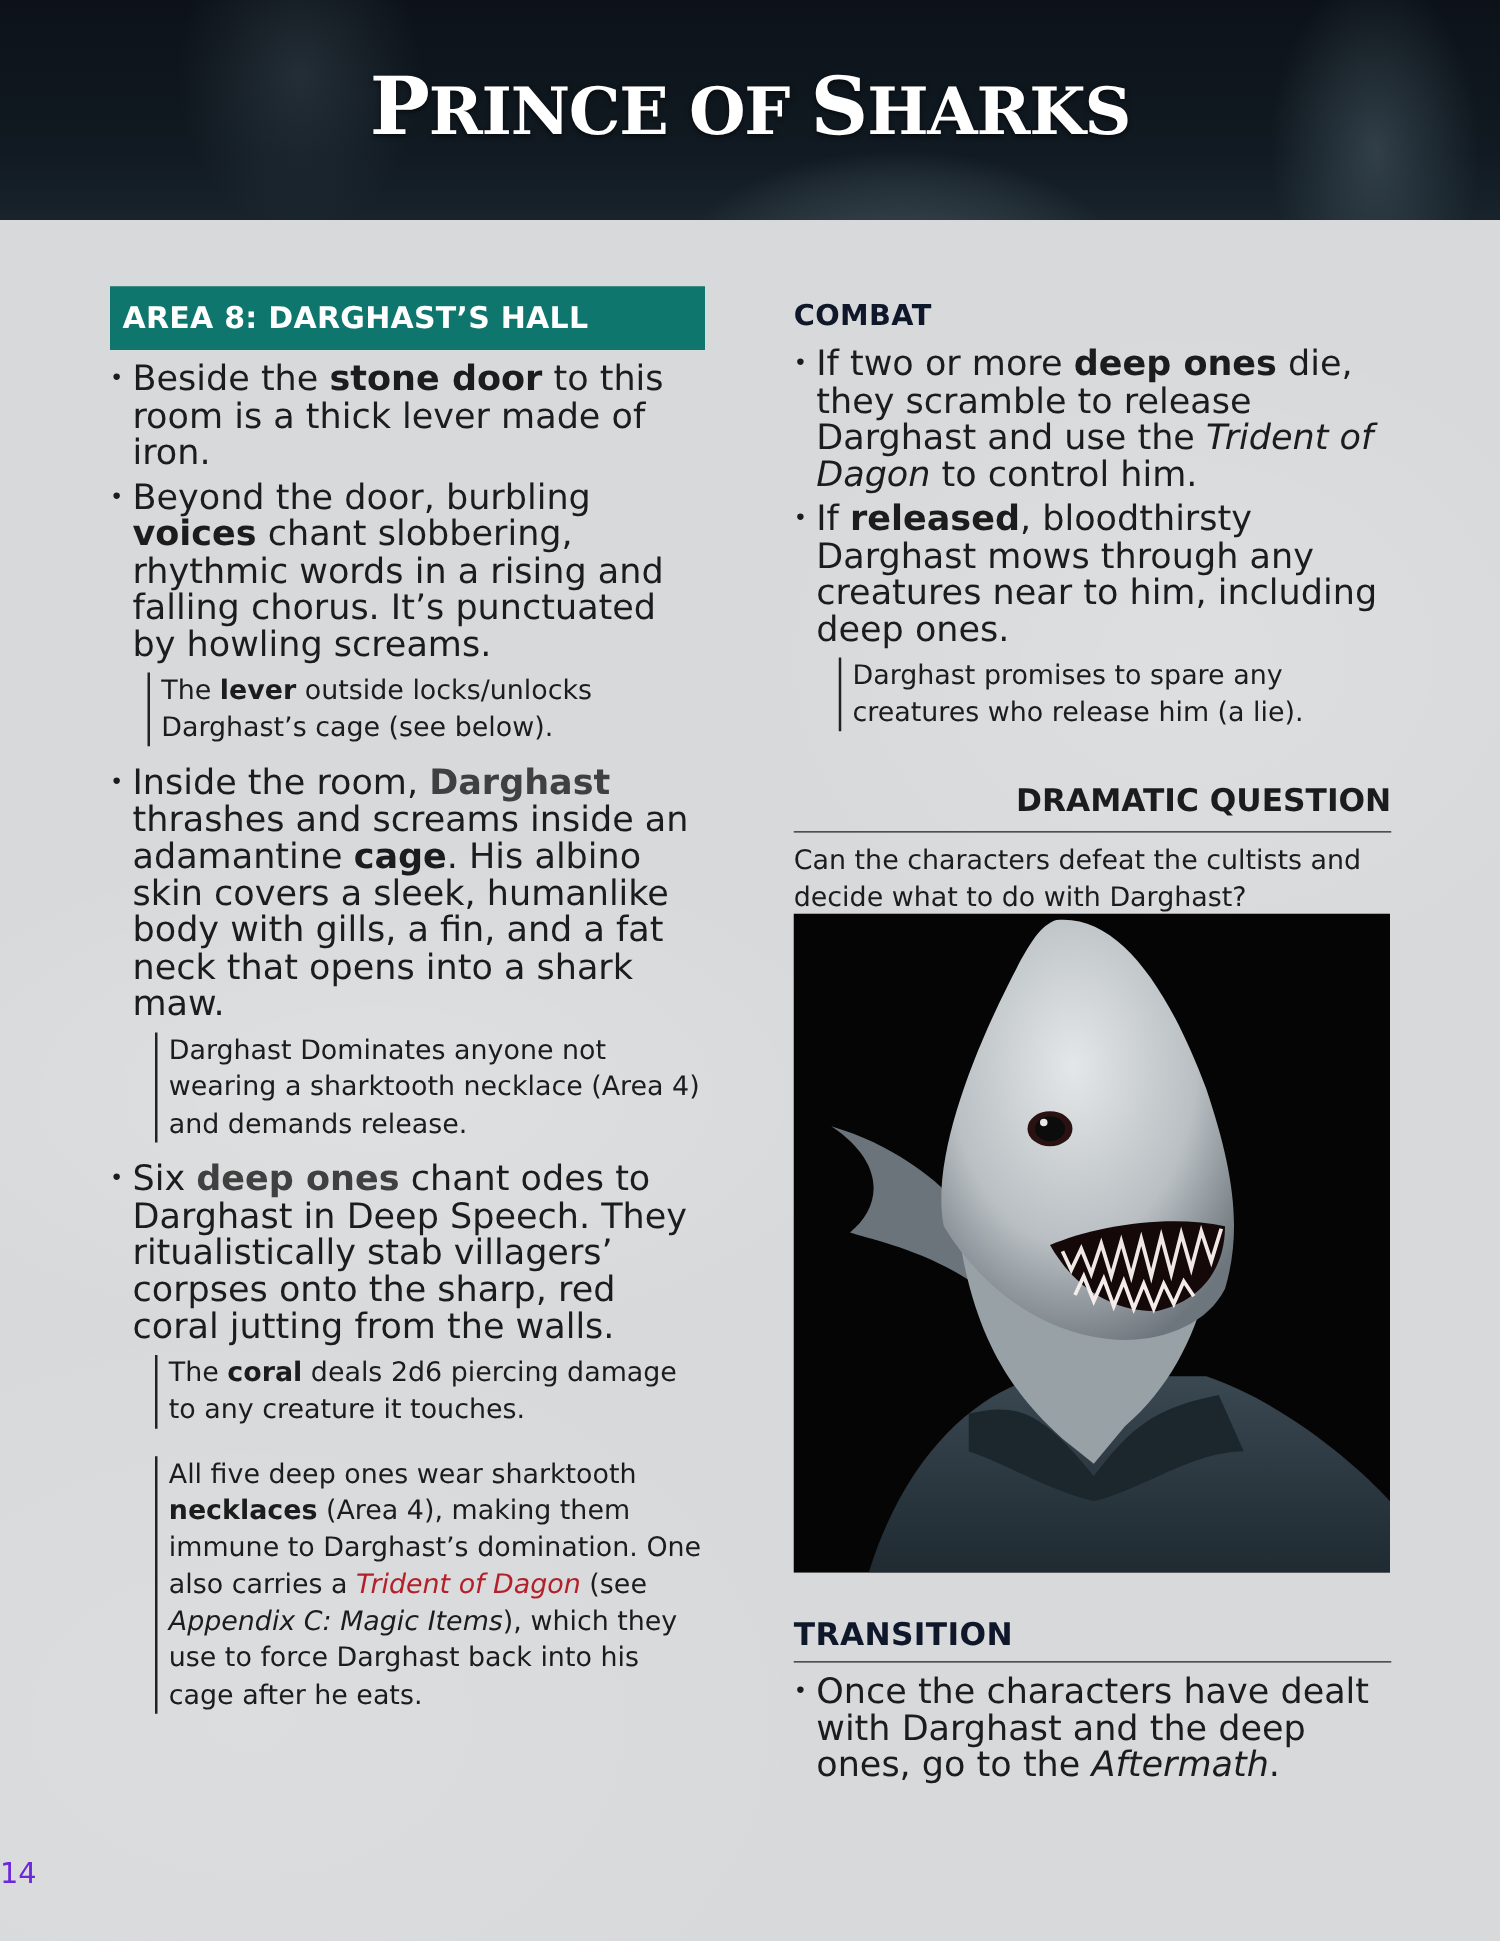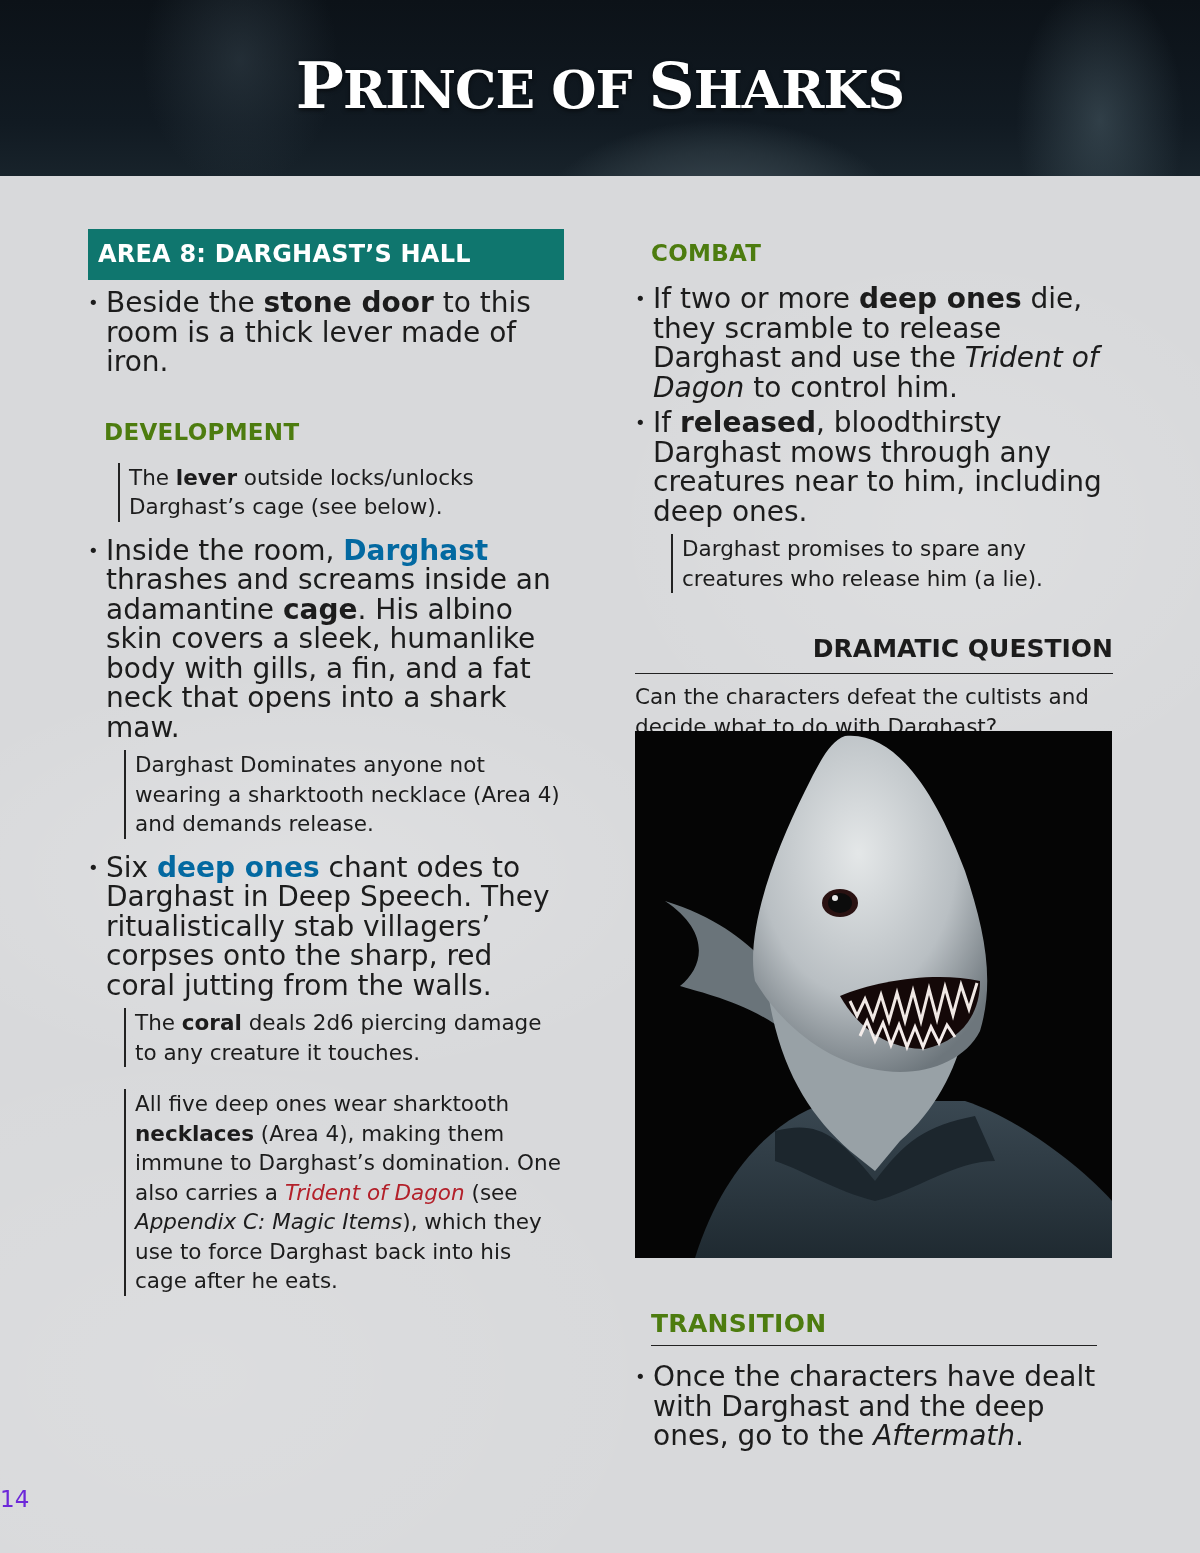--- a/index.html
+++ b/index.html
@@ -37,22 +37,22 @@
   .col { position:absolute; top:229px; }
   .col-left { left:88px; width:480px; }
   .col-right { left:635px; width:478px; }
 
   .area-banner {
     background:#0f766e; color:#fff; font-weight:bold;
     font-size:24px; padding:8px 10px; height:35px; line-height:35px;
     width:456px; letter-spacing:0.2px;
   }
   .red-heading {
-    color:#4d7c0f; font-weight:bold; font-size:23px; letter-spacing:0.3px;
-    margin:16px; line-height:30px;
+    color:#0f172a; font-weight:bold; font-size:23px; letter-spacing:0.3px;
+    margin:0; line-height:30px;
   }
   .dark-heading {
     color:#1c1c1c; font-weight:bold; font-size:25px; text-align:right;
     line-height:32px; padding-bottom:8px; border-bottom:1.5px solid #222;
   }
   .red-heading.ruled { border-bottom:1.5px solid #222; padding-bottom:6px; font-size:25px; }
 
   ul.bullets { list-style:none; margin:0; padding:0; }
   ul.bullets li {
     position:relative; padding-left:18px;
@@ -61,21 +61,21 @@
   ul.bullets li::before {
     content:"•"; position:absolute; left:0; top:0; font-size:18px;
   }
   .note {
     border-left:2px solid #222; padding-left:9px;
     font-size:21.5px; line-height:29.5px; margin:8px 0 14px 0;
   }
   .b { font-weight:bold; }
   .i { font-style:italic; }
   .red { color:#b3202a; }
-  .redb { color:#0369a1; font-weight:bold; }
+  .redb { color:#404040; font-weight:bold; }
 
   .para { font-size:21.5px; line-height:29.5px; margin:6px 0 0 0; }
 
   .portrait {
     position:absolute; left:635px; top:731px; width:477px; height:527px;
     background:#050505; overflow:hidden;
   }
   .page-num {
     position:absolute; left:0; width:1004px; top:1486px; text-align:left;
     font-size:23px; color:#6d28d9;
@@ -88,23 +88,23 @@
   <div class="title"><span>P</span><span class="sc">RINCE OF </span><span>S</span><span class="sc">HARKS</span></div>
 </div>
 
 <div class="bg-swirls"></div>
 
 <div class="col col-left">
   <div class="area-banner">AREA 8: DARGHAST’S HALL</div>
 
   <ul class="bullets" style="margin-top:8px;">
     <li><span>Beside the </span><span class="b">stone door</span><span> to this room is a thick lever made of iron.</span></li>
+    <li><span>Beyond the door, burbling </span><span class="b">voices</span><span> chant slobbering, rhythmic words in a rising and falling chorus. It’s punctuated by howling screams.</span></li>
   </ul>
 
-  <h3 class="red-heading" style="margin-top:40px;">DEVELOPMENT</h3>
 
   <div class="note" style="margin-left:30px;"><span>The </span><span class="b">lever</span><span> outside locks/unlocks Darghast’s cage (see below).</span></div>
 
   <ul class="bullets">
     <li><span>Inside the room, </span><span class="redb">Darghast</span><span> thrashes and screams inside an adamantine </span><span class="b">cage</span><span>. His albino skin covers a sleek, humanlike body with gills, a fin, and a fat neck that opens into a shark maw.</span></li>
   </ul>
   <div class="note" style="margin-left:36px;">Darghast Dominates anyone not wearing a sharktooth necklace (Area 4) and demands release.</div>
 
   <ul class="bullets">
     <li><span>Six </span><span class="redb">deep ones</span><span> chant odes to Darghast in Deep Speech. They ritualistically stab villagers’ corpses onto the sharp, red coral jutting from the walls.</span></li>

